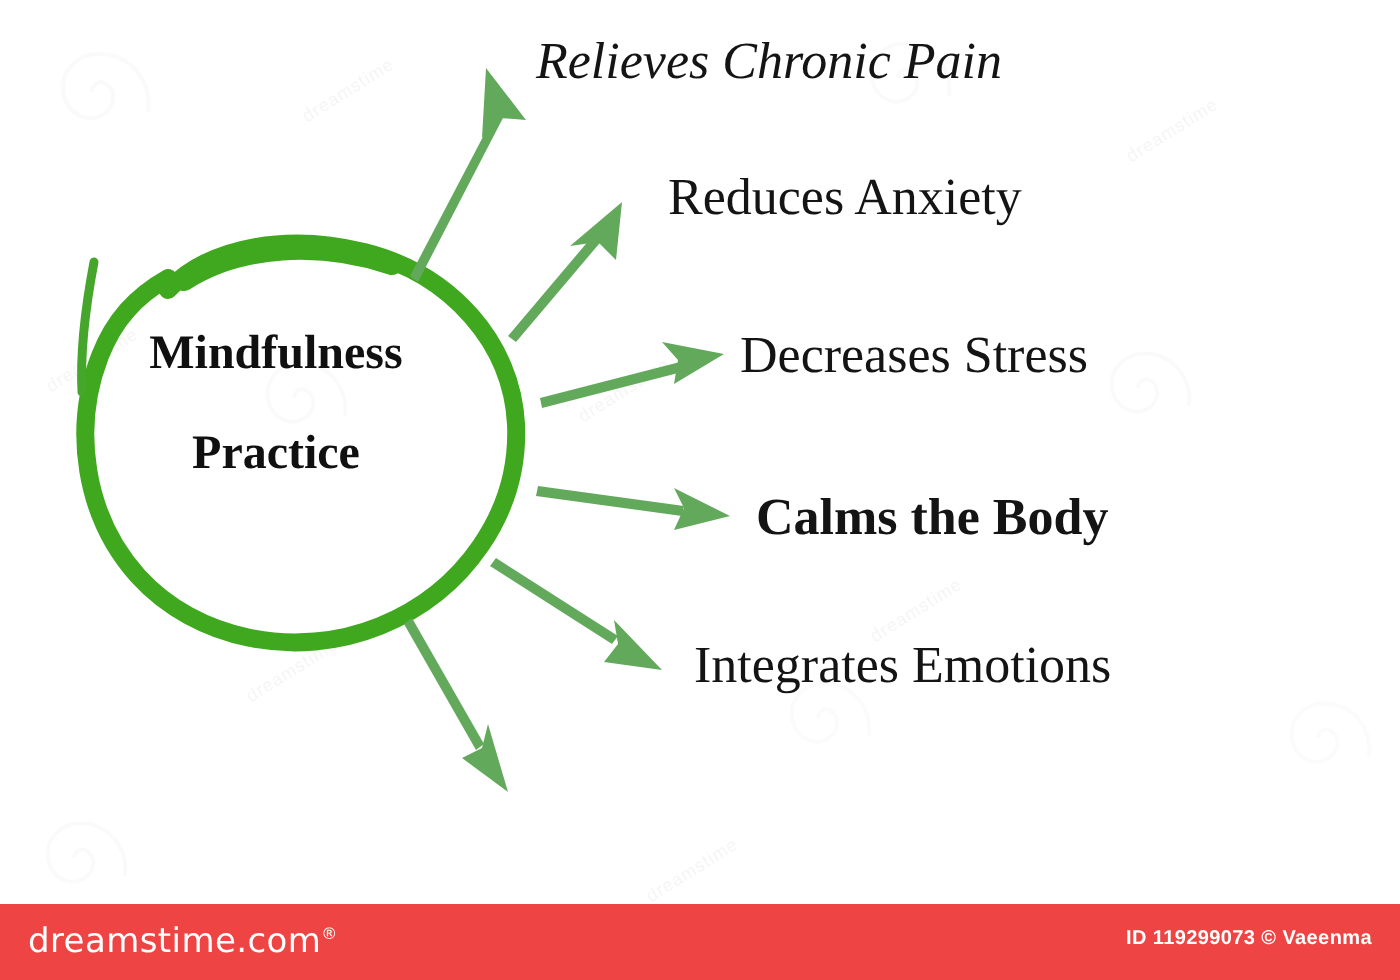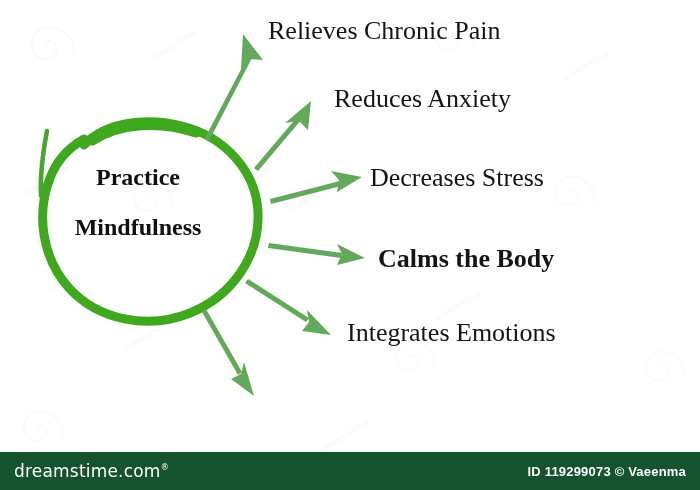--- a/index.html
+++ b/index.html
@@ -77,42 +77,42 @@
     line-height: 1;
   }
 
   
   #footer-bar {
     position: absolute;
     left: 0;
     top: 452px;
     width: 700px;
     height: 38px;
-    background: #14532d;
+    background: #ef4444;
     z-index: 6;
   }
   #footer-brand {
     position: absolute;
     left: 14px;
     top: 9px;
     font-family: "DejaVu Sans", sans-serif;
     font-size: 17px;
     color: #ffffff;
     letter-spacing: .2px;
   }
   #footer-brand .reg {
     font-size: 8px;
     vertical-align: super;
   }
   #footer-credit {
     position: absolute;
     right: 14px;
     top: 12px;
     font-family: "Liberation Sans", "DejaVu Sans", sans-serif;
-    font-size: 13px;
+    font-size: 10px;
     font-weight: bold;
     color: #ffffff;
     letter-spacing: .2px;
   }
 </style>
 </head>
 <body>
 
 <div id="stage">
 
@@ -203,25 +203,25 @@
       </g>
 
       <g>
         <path d="M 206 309 L 242 372 L 238 375 L 202 312 Z"></path>
         <path d="M 254 396 L 231 379 L 241 374 L 244 362 Z"></path>
       </g>
     </g>
   </svg>
 
   <div id="center-node">
+    <div class="line">Mindfulness</div>
     <div class="line">Practice</div>
-    <div class="line">Mindfulness</div>
   </div>
 
-  <div class="benefit-label" style="left:268px; top:18px;">Relieves Chronic Pain</div>
+  <div class="benefit-label" style="left:268px; top:18px;font-style:italic;">Relieves Chronic Pain</div>
 
   <div class="benefit-label" style="left:370px; top:165px;">Decreases Stress</div>
 
   <div class="benefit-label" style="left:334px; top:86px;">Reduces Anxiety</div>
 
   <div class="benefit-label" style="left:378px; top:246px;font-weight:bold;">Calms the Body</div>
 
   <div class="benefit-label" style="left:347px; top:320px;">Integrates Emotions</div>
 
 

